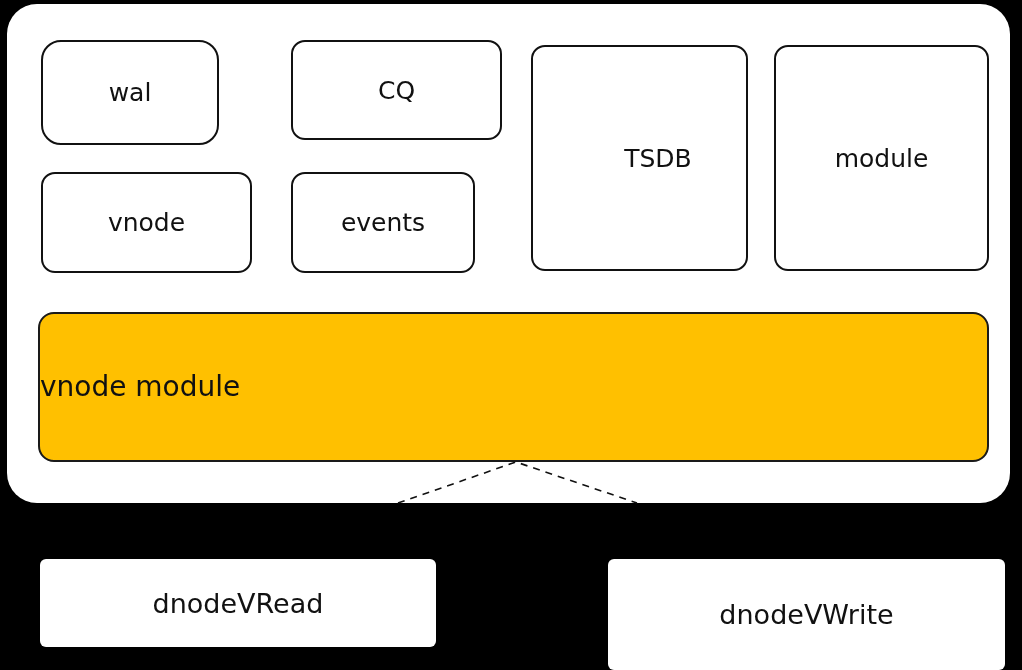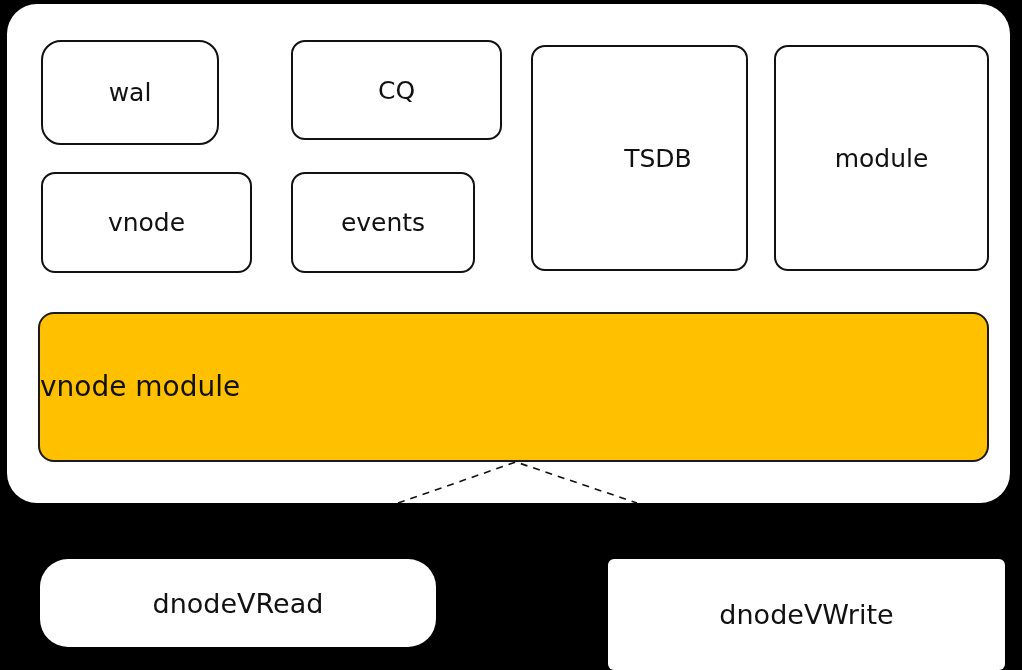--- a/index.html
+++ b/index.html
@@ -96,21 +96,21 @@
     display: flex;
     align-items: center;
     justify-content: center;
   }
   .dnode-box .mod-label {
     font-size: 27px;
     color: #111111;
     line-height: 1;
     white-space: nowrap;
   }
-  .box-dnode-vread  { left: 40px;  top: 559px; width: 396px; height: 88px; border-radius: 28px; }
+  .box-dnode-vread  { left: 40px;  top: 559px; width: 396px; height: 88px; }
   .box-dnode-vwrite { left: 608px; top: 559px; width: 397px; height: 111px; }
 </style>
 </head>
 <body>
 
 <div id="canvas">
 
   <div class="vnode-shell"></div>
 
   <div class="mod-box box-wal">

